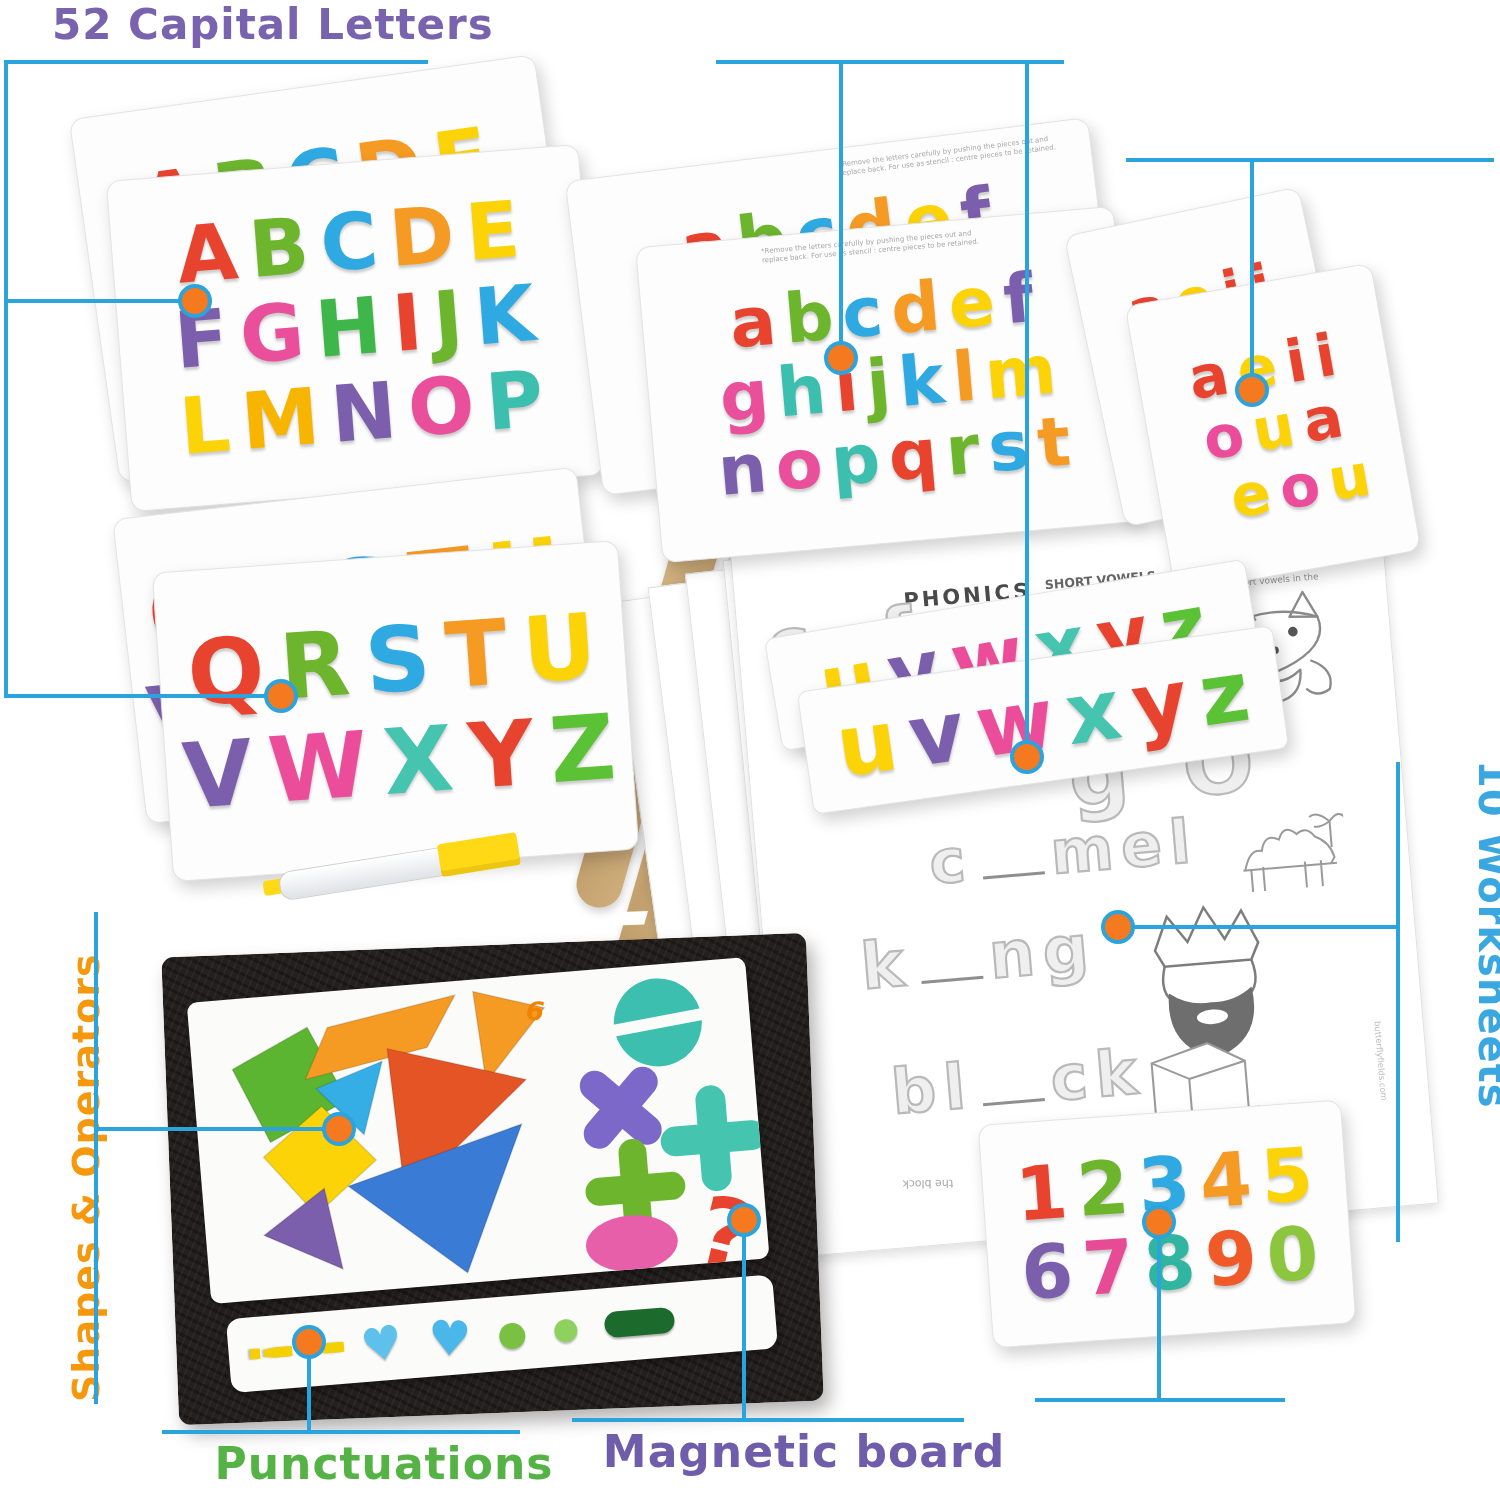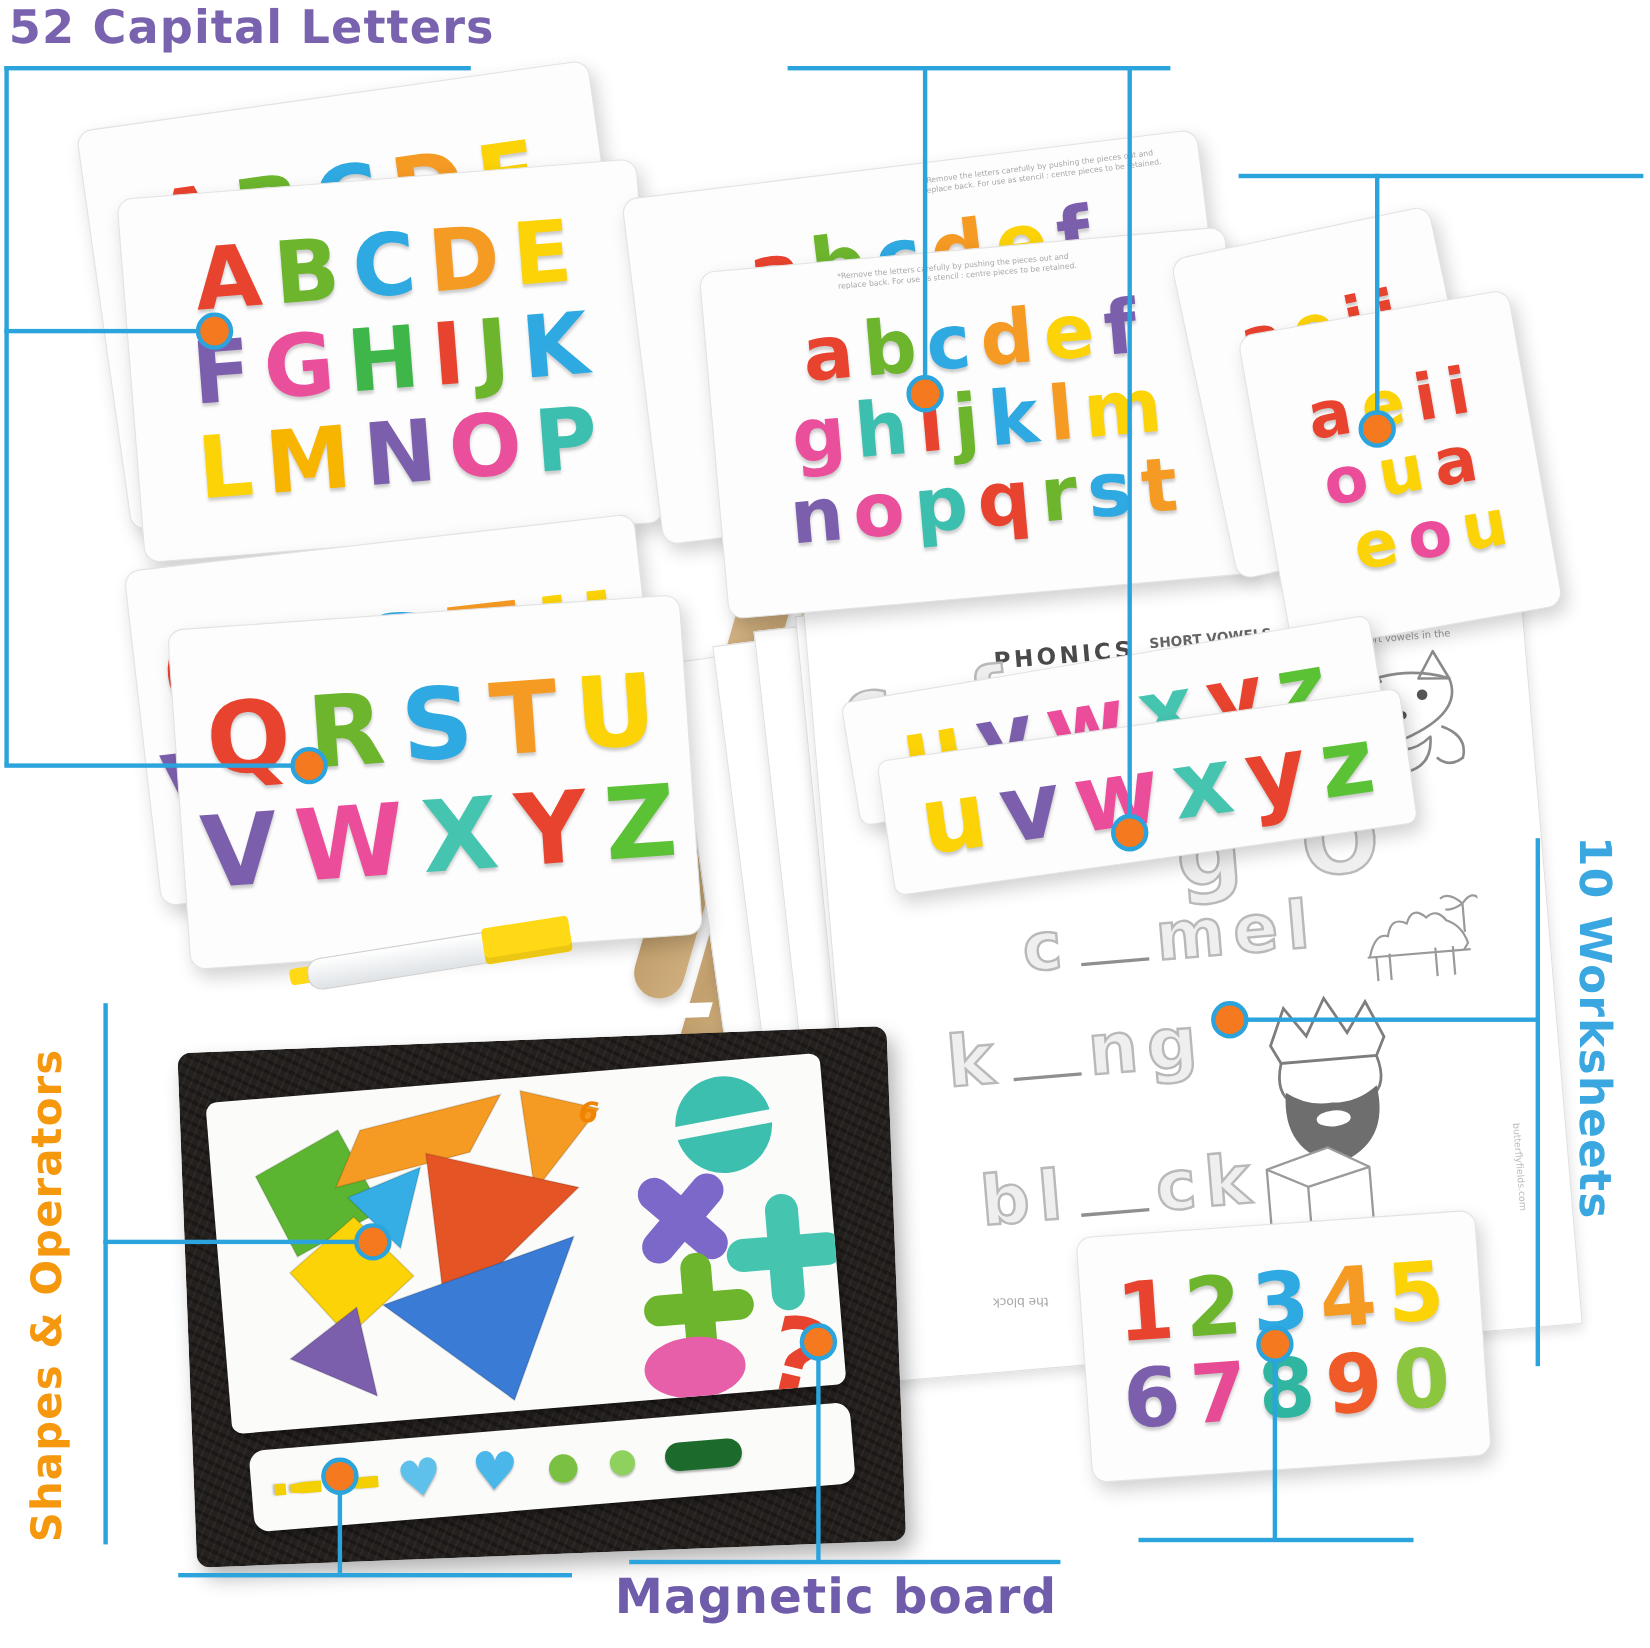--- a/index.html
+++ b/index.html
@@ -1,20 +1,20 @@
 <!DOCTYPE html>
 <html style="--line: #2ba3dc; --dot: #f4791f;"><head>
 <meta charset="utf-8">
 <style>
   :root{ --line:#2ba3dc; --dot:#f4791f; }
   html,body{margin:0;padding:0;background:#fff;}
   #scene{position:relative;width:1500px;height:1498px;background:#fff;overflow:hidden;
          font-family:"DejaVu Sans",sans-serif;}
   
-  .callout-label{position:absolute;font-weight:bold;letter-spacing:1px;white-space:nowrap;}
+  .callout-label{position:absolute;font-weight:bold;letter-spacing:1px;white-space:nowrap;margin-left:44px;}
   .lbl-capital{left:8px;top:0px;width:420px;font-size:42px;}
   .lbl-small{left:716px;top:0px;width:348px;font-size:42px;text-align:center;}
   .lbl-vowels{left:1126px;top:84px;width:368px;font-size:40px;text-align:center;}
   .lbl-worksheets{left:1426px;top:760px;height:490px;font-size:40px;writing-mode:vertical-rl;}
   .lbl-shapes{left:20px;top:922px;height:480px;font-size:38px;writing-mode:vertical-rl;transform:rotate(180deg);}
   .lbl-punct{left:150px;top:1438px;width:380px;font-size:44px;text-align:center;}
   .lbl-magnetic{left:556px;top:1426px;width:408px;font-size:44px;text-align:center;}
   .lbl-digits{left:1032px;top:1406px;width:256px;font-size:42px;text-align:center;}
   
   .cl{position:absolute;background:var(--line);z-index:60;}
@@ -459,20 +459,21 @@
   <span class="callout-label lbl-worksheets z-top" style="color: rgb(58, 167, 224);">10 Worksheets</span>
   <div class="cl v" style="left:1396px;top:762px;height:480px;"></div>
   <div class="cl h" style="left:1120px;top:925px;width:280px;"></div>
   <div class="dot" style="left:1101px;top:910px;"></div>
 
   <span class="callout-label lbl-shapes z-top" style="color: rgb(246, 152, 14);">Shapes &amp; Operators</span>
   <div class="cl v" style="left:94px;top:912px;height:492px;"></div>
   <div class="cl h" style="left:94px;top:1127px;width:246px;"></div>
   <div class="dot" style="left:322px;top:1112px;"></div>
 
+  <span class="callout-label lbl-punct z-top" style="color: rgb(85, 179, 69);">Punctuations</span>
   <div class="cl h" style="left:162px;top:1430px;width:358px;"></div>
   <div class="cl v" style="left:307px;top:1348px;height:84px;"></div>
   <div class="dot" style="left:292px;top:1325px;"></div>
 
   <span class="callout-label lbl-magnetic z-top" style="color: rgb(111, 92, 170);">Magnetic board</span>
   <div class="cl h" style="left:572px;top:1418px;width:392px;"></div>
   <div class="cl v" style="left:742px;top:1230px;height:190px;"></div>
   <div class="dot" style="left:727px;top:1203px;"></div>
 
   <div class="cl h" style="left:1035px;top:1398px;width:250px;"></div>

